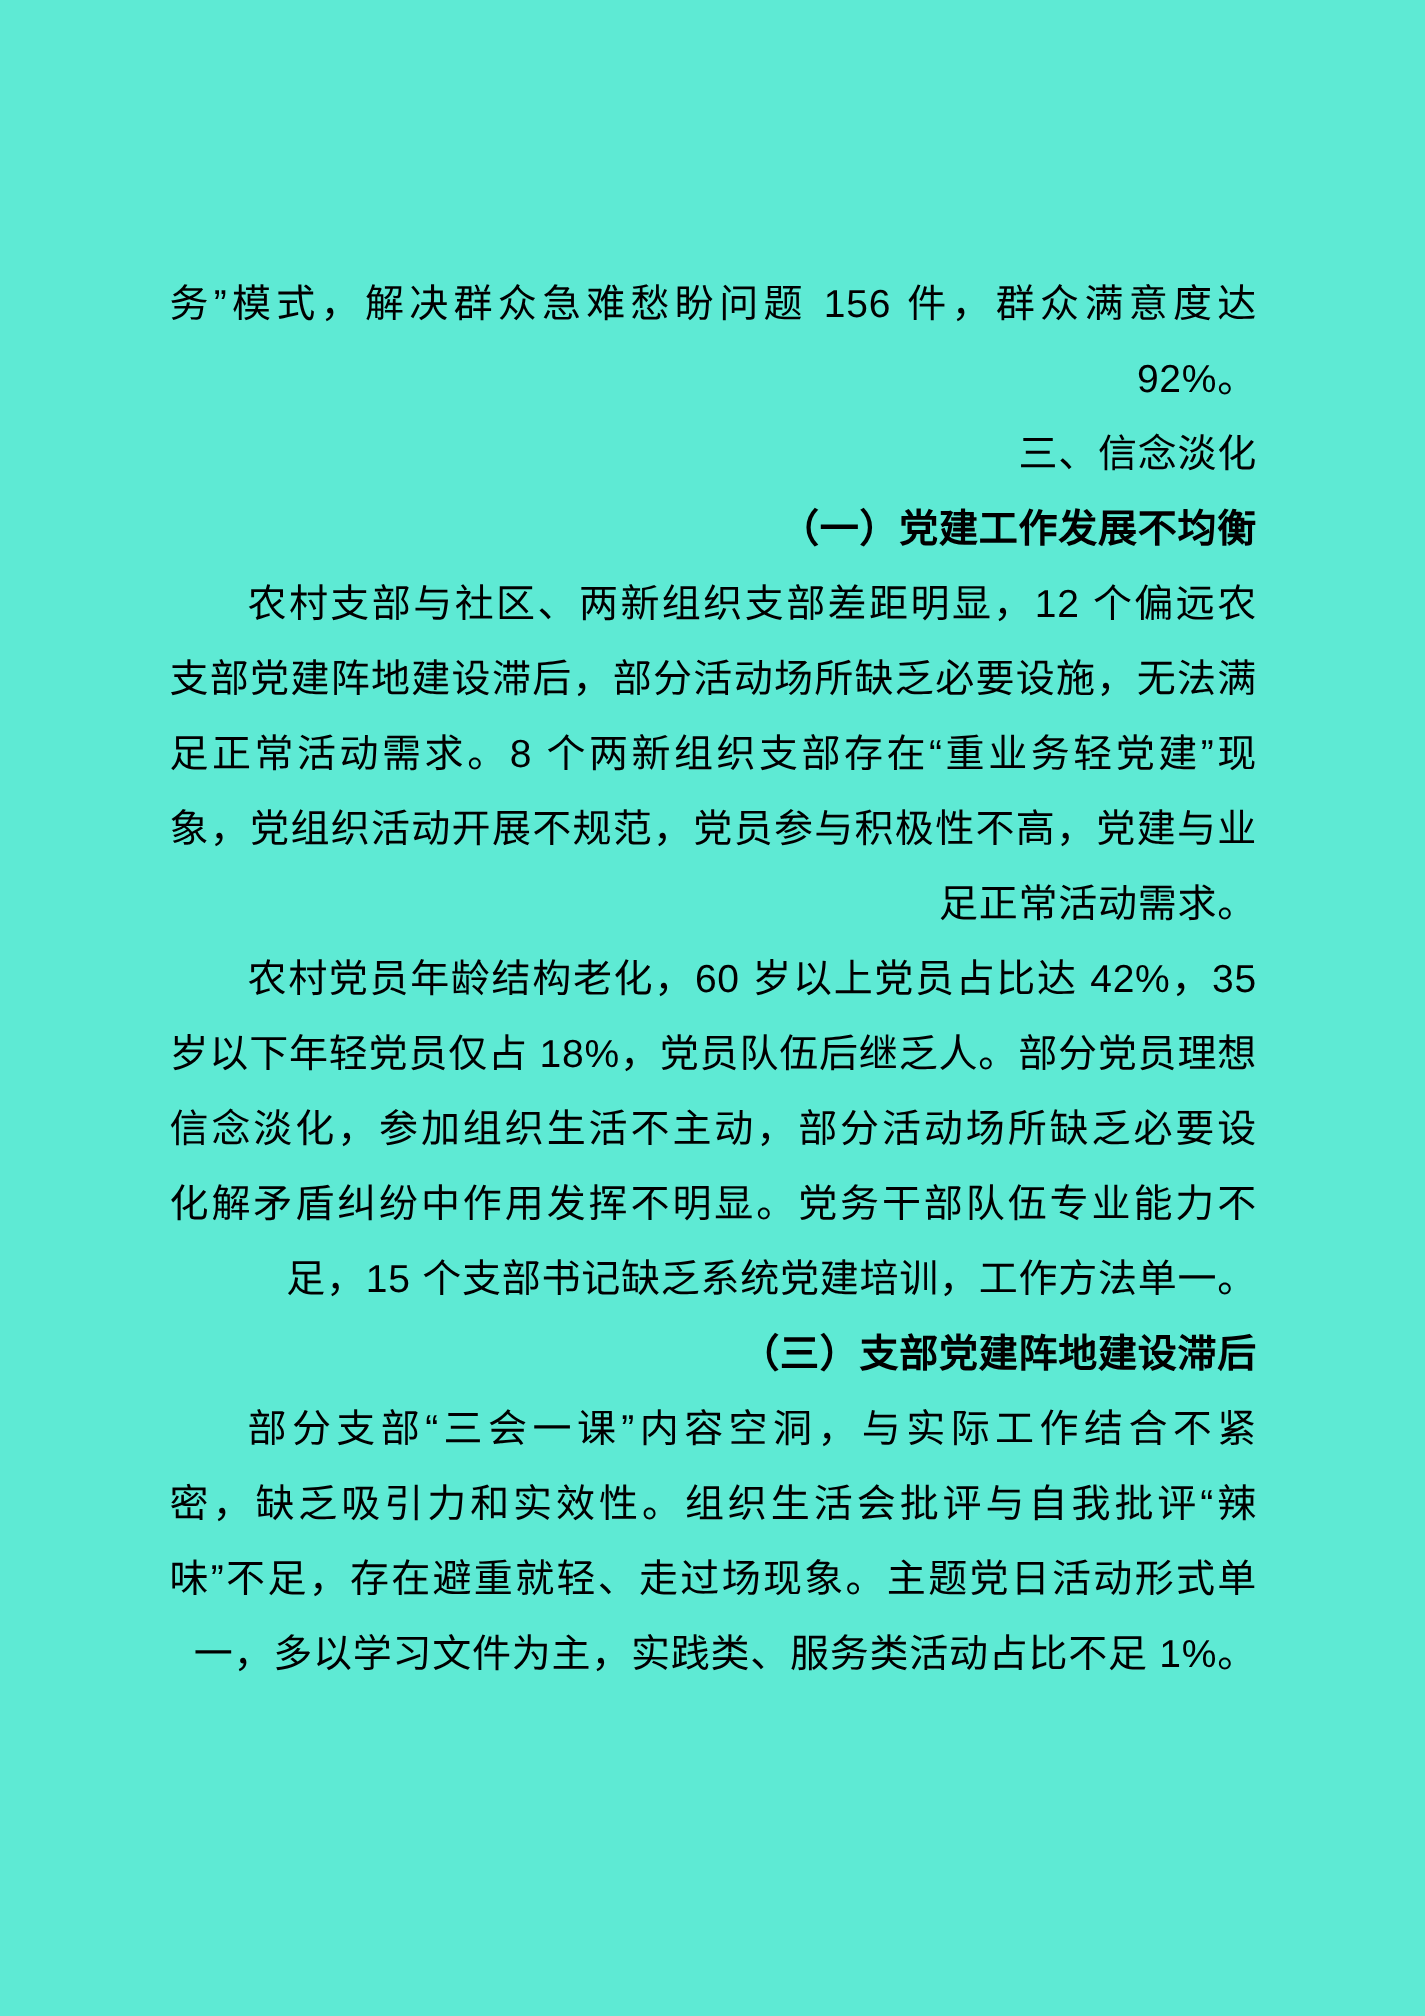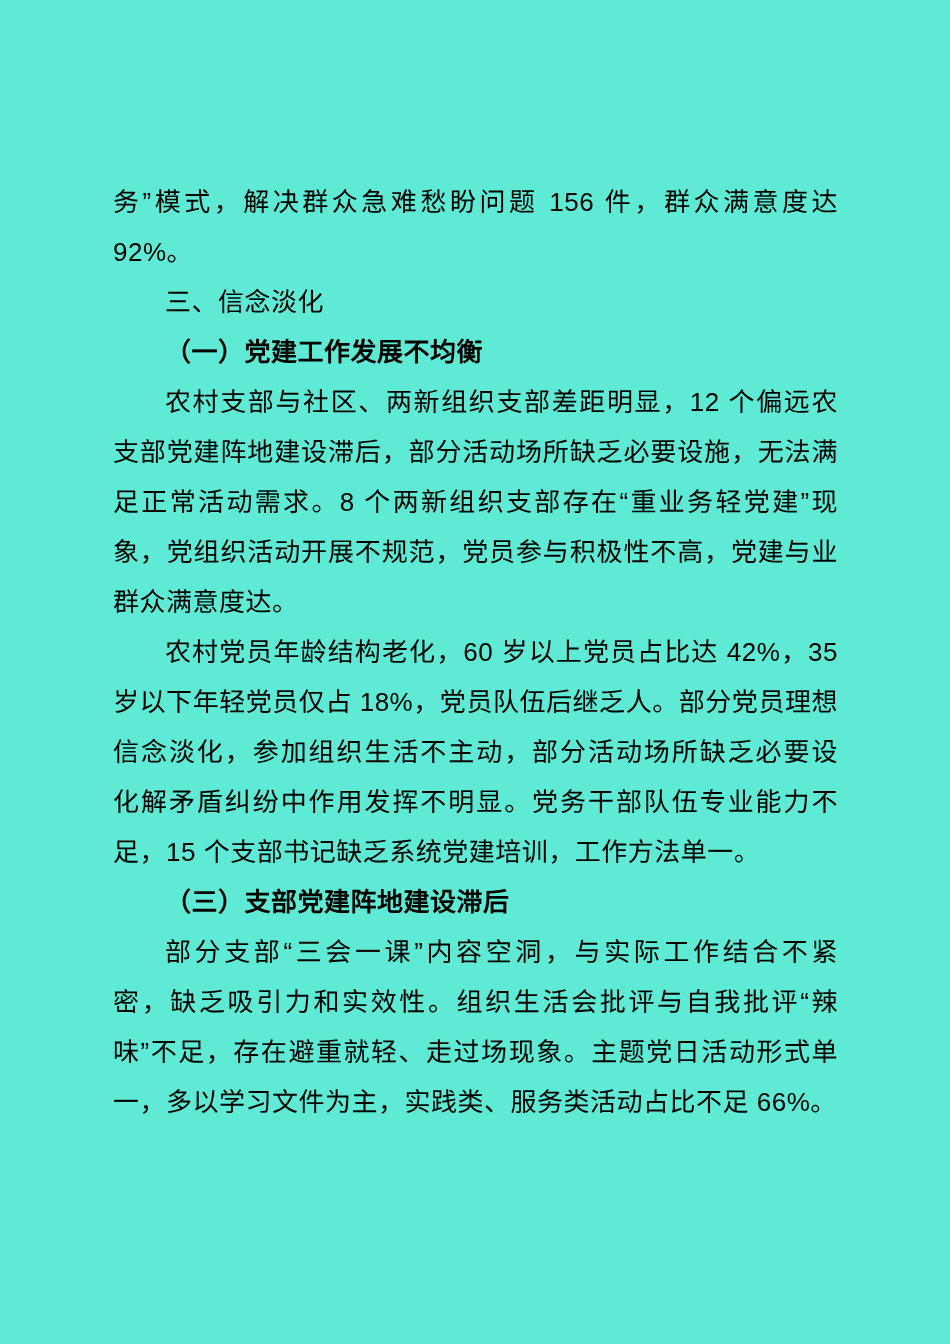--- a/index.html
+++ b/index.html
@@ -26,21 +26,21 @@
     top: 177px;
     width: 725px;
   }
   .line {
     font-size: 26px;
     line-height: 50px;
     height: 50px;
     overflow: hidden;
     color: #000000;
     letter-spacing: 0.5px;
-    text-align: left;
+    text-align: right;
     white-space: normal;
   }
   .line.justify {
     text-align: justify;
     text-align-last: justify;
   }
   .line.indent {
     text-indent: 2em;
   }
   .line.bold {
@@ -53,25 +53,25 @@
 <div class="page">
   <div class="content">
       <div class="line justify">务”模式，解决群众急难愁盼问题 156 件，群众满意度达</div>
       <div class="line">92%。</div>
       <div class="line indent">三、信念淡化</div>
       <div class="line indent bold">（一）党建工作发展不均衡</div>
       <div class="line justify indent">农村支部与社区、两新组织支部差距明显，12 个偏远农村</div>
       <div class="line justify">支部党建阵地建设滞后，部分活动场所缺乏必要设施，无法满</div>
       <div class="line justify">足正常活动需求。8 个两新组织支部存在“重业务轻党建”现</div>
       <div class="line justify">象，党组织活动开展不规范，党员参与积极性不高，党建与业</div>
-      <div class="line">群众满意度达。</div>
+      <div class="line">足正常活动需求。</div>
       <div class="line justify indent">农村党员年龄结构老化，60 岁以上党员占比达 42%，35</div>
       <div class="line justify">岁以下年轻党员仅占 18%，党员队伍后继乏人。部分党员理想</div>
       <div class="line justify">信念淡化，参加组织生活不主动，部分活动场所缺乏必要设施、</div>
       <div class="line justify">化解矛盾纠纷中作用发挥不明显。党务干部队伍专业能力不</div>
       <div class="line">足，15 个支部书记缺乏系统党建培训，工作方法单一。</div>
       <div class="line indent bold">（三）支部党建阵地建设滞后</div>
       <div class="line justify indent">部分支部“三会一课”内容空洞，与实际工作结合不紧</div>
       <div class="line justify">密，缺乏吸引力和实效性。组织生活会批评与自我批评“辣</div>
       <div class="line justify">味”不足，存在避重就轻、走过场现象。主题党日活动形式单</div>
-      <div class="line">一，多以学习文件为主，实践类、服务类活动占比不足 66%。</div>
+      <div class="line">一，多以学习文件为主，实践类、服务类活动占比不足 1%。</div>
     </div>
 </div>
 
 </body></html>

